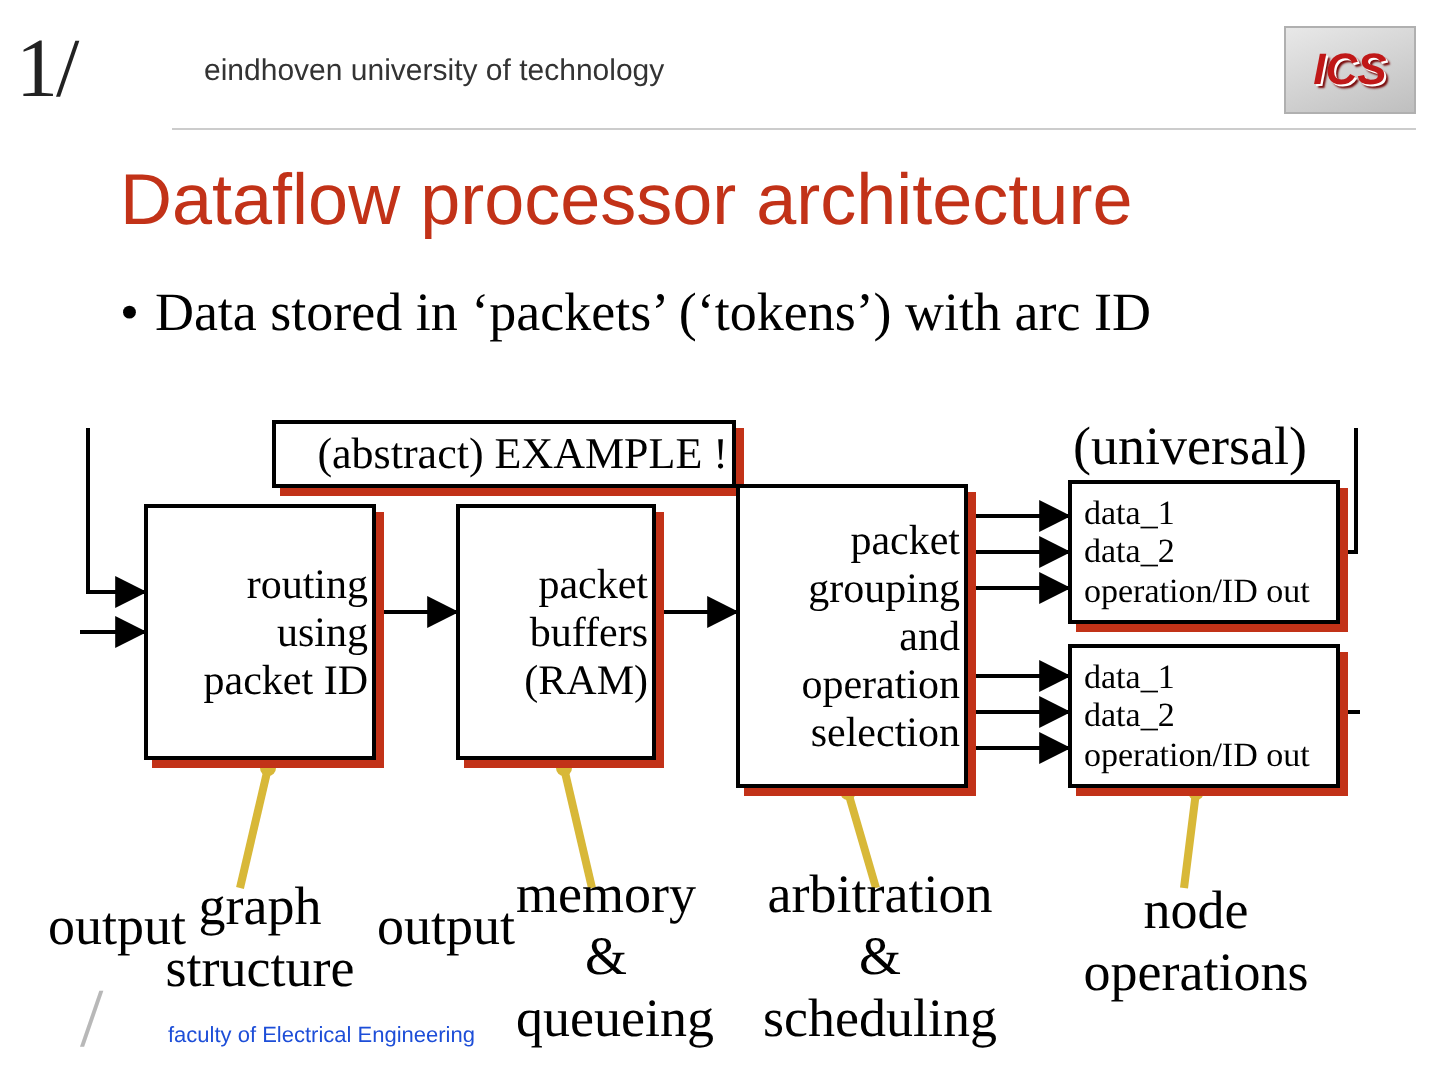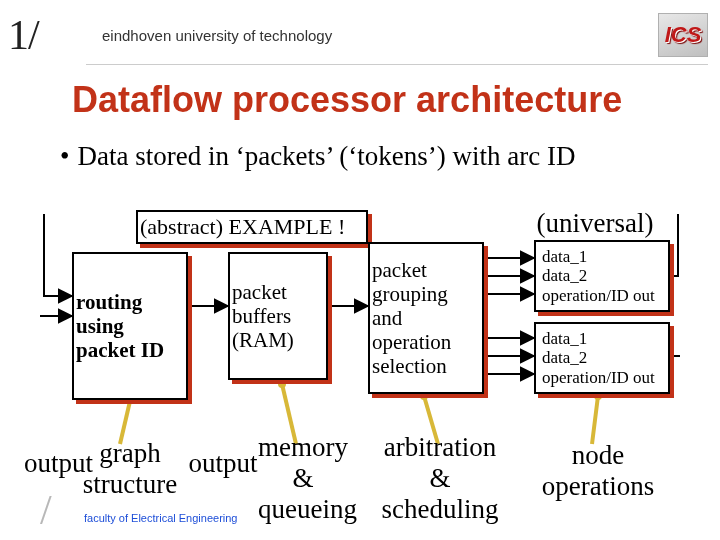--- a/index.html
+++ b/index.html
@@ -25,57 +25,56 @@
     font-weight: 400;
   }
   .uni {
     font-family: Arial, sans-serif;
     font-size: 15px;
     color: #333;
     flex: 1;
     margin-left: 24px;
   }
   .logo-right {
-    width: 50px; height: 44px;
+    width: 66px; height: 44px;
     background: linear-gradient(160deg,#e8e8e8,#bfbfbf);
     display: flex; align-items: center; justify-content: center;
     font-family: Arial, sans-serif;
     font-weight: 800; font-style: italic;
     font-size: 22px;
     color: #c01818;
     border: 1px solid #b0b0b0;
     text-shadow: 1px 1px 0 #fff, 2px 2px 1px #7a0a0a;
     text-align: right;
   }
   .rule { height: 1px; background: #ccc; margin: 0 12px 0 86px; }
   .title {
     font-family: Arial, sans-serif;
     font-size: 36px;
     color: #c23218;
     padding: 14px 10px 2px 60px;
-    font-weight: 700;
-    margin-left: 12px;
+    font-weight: 400;
   }
   .bullet {
     font-size: 27px;
     padding: 18px 10px 8px 60px;
     color: #000;
   }
   .bullet .dot { padding-right: 8px; }
   .diagram {
     position: absolute;
     left: 40px; top: 214px;
     width: 640px; height: 300px;
   }
   .block {
     position: absolute;
     background: #fff;
     border: 2px solid #000;
     font-size: 21px;
-    text-align: left;
+    text-align: right;
     display: flex;
     flex-direction: column;
     justify-content: center;
     line-height: 1.15;
     box-shadow: 4px 4px 0 #c23218;
     padding: 2px;
   }
   .lbl {
     position: absolute;
     font-size: 27px;
@@ -145,21 +144,21 @@
     <line x1="242" y1="170" x2="256" y2="230" stroke="#d8b838" stroke-width="4"></line>
     <circle cx="242" cy="170" r="4" fill="#d8b838"></circle>
     <line x1="384" y1="182" x2="398" y2="230" stroke="#d8b838" stroke-width="4"></line>
     <circle cx="384" cy="182" r="4" fill="#d8b838"></circle>
     <line x1="558" y1="182" x2="552" y2="230" stroke="#d8b838" stroke-width="4"></line>
     <circle cx="558" cy="182" r="4" fill="#d8b838"></circle>
   </svg>
 
   <div class="block" style="left:96px; top:-4px; width:232px; height:34px; font-size:22px;">(abstract) EXAMPLE !</div>
 
-  <div class="block" style="left:32px; top:38px; width:116px; height:148px;font-weight:bold;">routing<br>using<br>packet ID</div>
+  <div class="block" style="left:32px; top:38px; width:116px; height:128px;">routing<br>using<br>packet ID</div>
   <div class="block" style="left:188px; top:38px; width:100px; height:128px;">packet<br>buffers<br>(RAM)</div>
   <div class="block" style="left:328px; top:28px; width:116px; height:152px;">packet<br>grouping<br>and<br>operation<br>selection</div>
 
   <div class="lbl" style="left:460px; top:-6px; width:190px;">(universal) ALU’s</div>
 
   <div class="block" style="left:494px; top:26px; width:136px; height:72px; font-size:17px; text-align:left; padding-left:6px;">data_1<br>data_2<br>operation/ID out</div>
   <div class="block" style="left:494px; top:108px; width:136px; height:72px; font-size:17px; text-align:left; padding-left:6px;">data_1<br>data_2<br>operation/ID out</div>
 
   <div class="lbl" style="left:-16px; top:234px; width:60px;">output</div>
   <div class="lbl" style="left:148px; top:234px; width:70px;">output</div>

